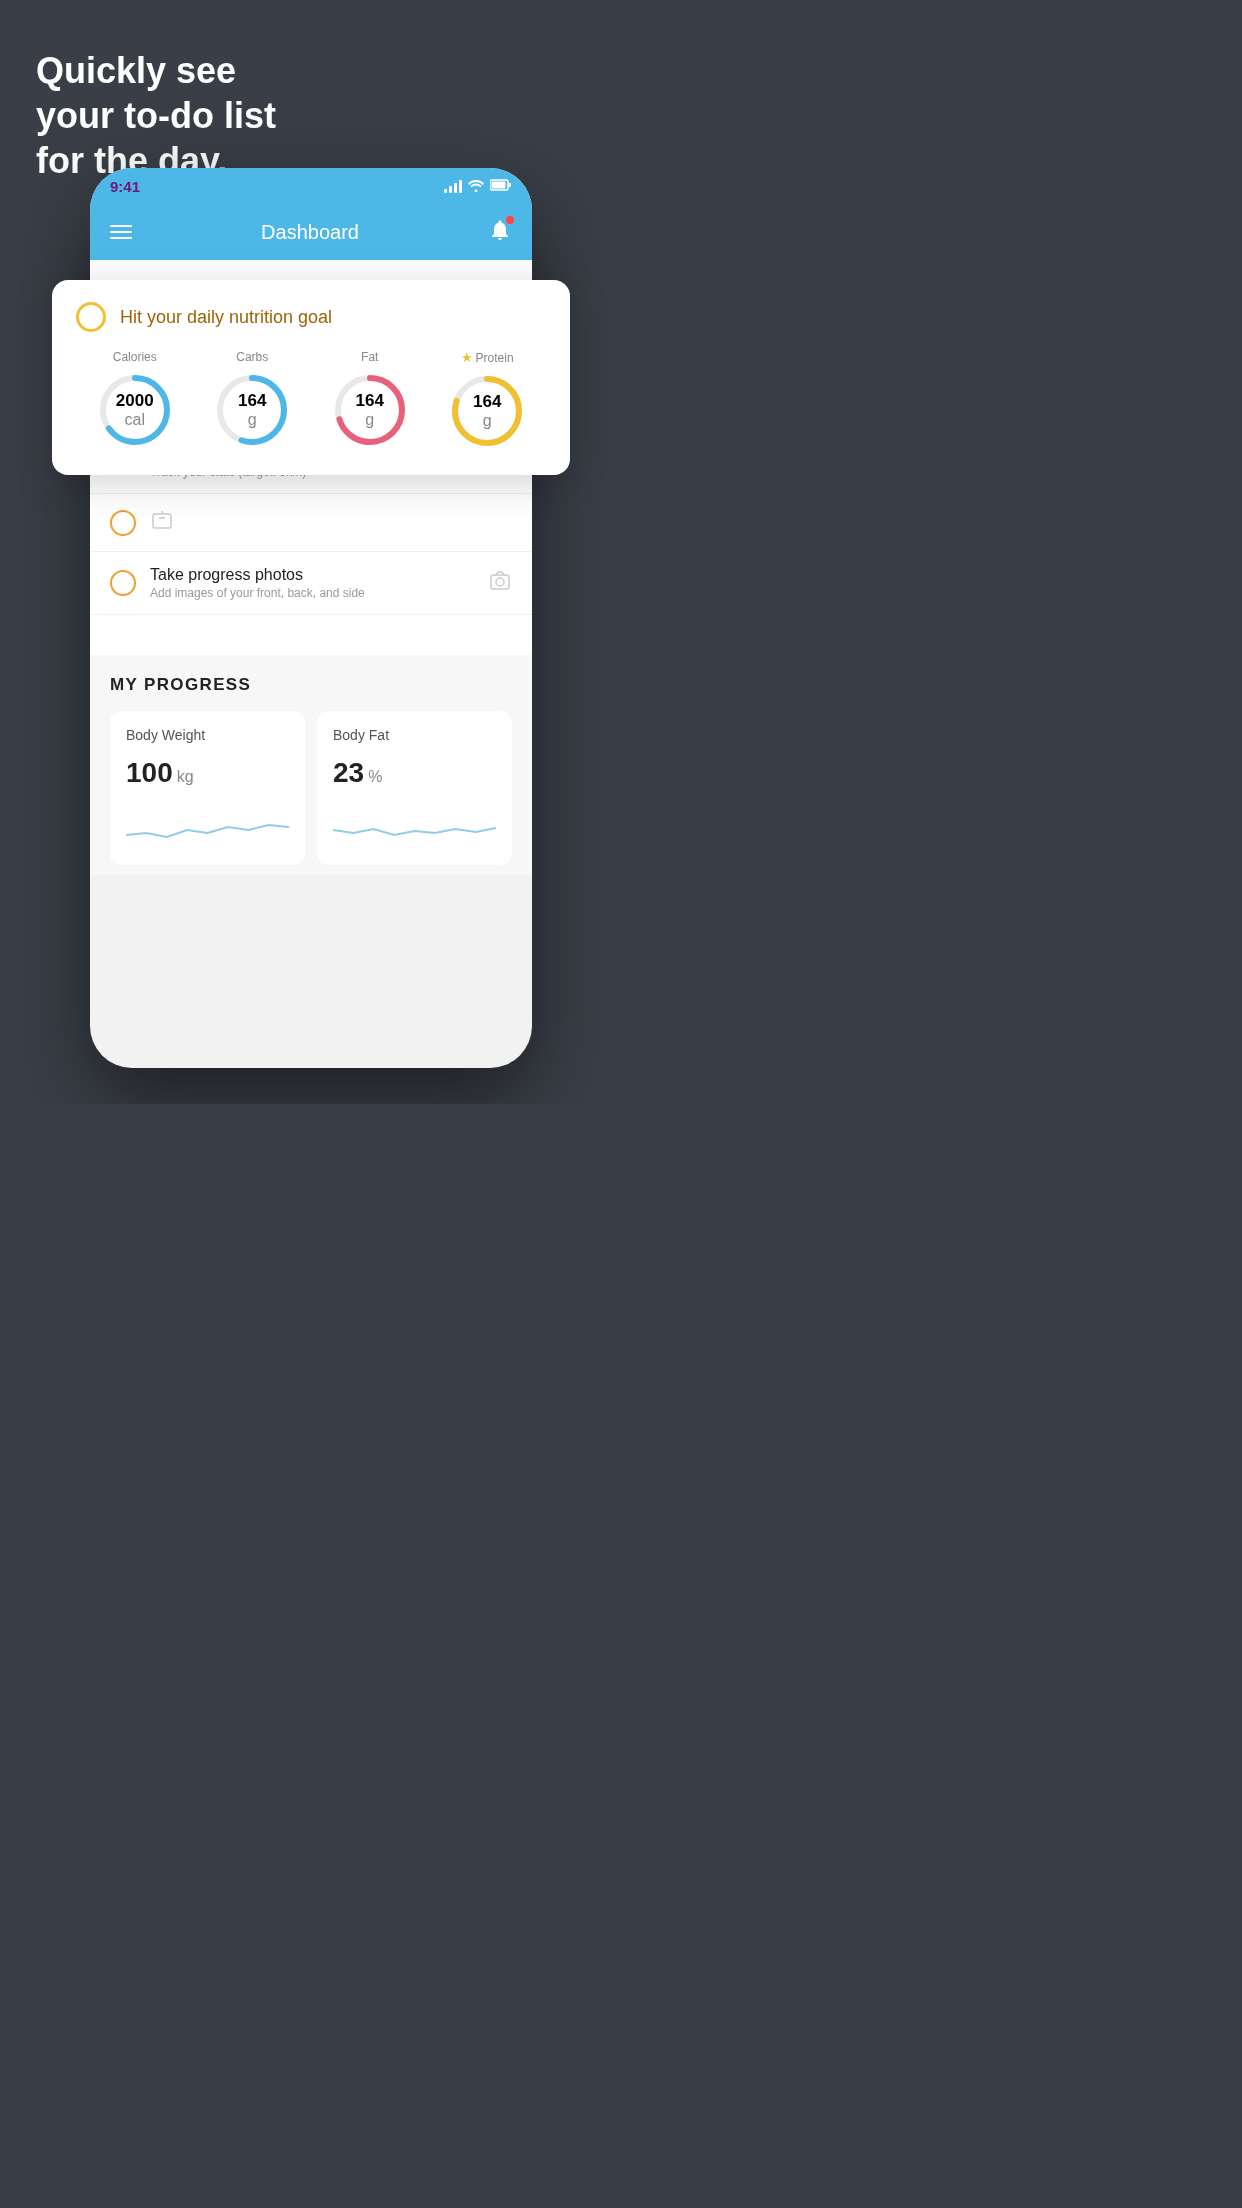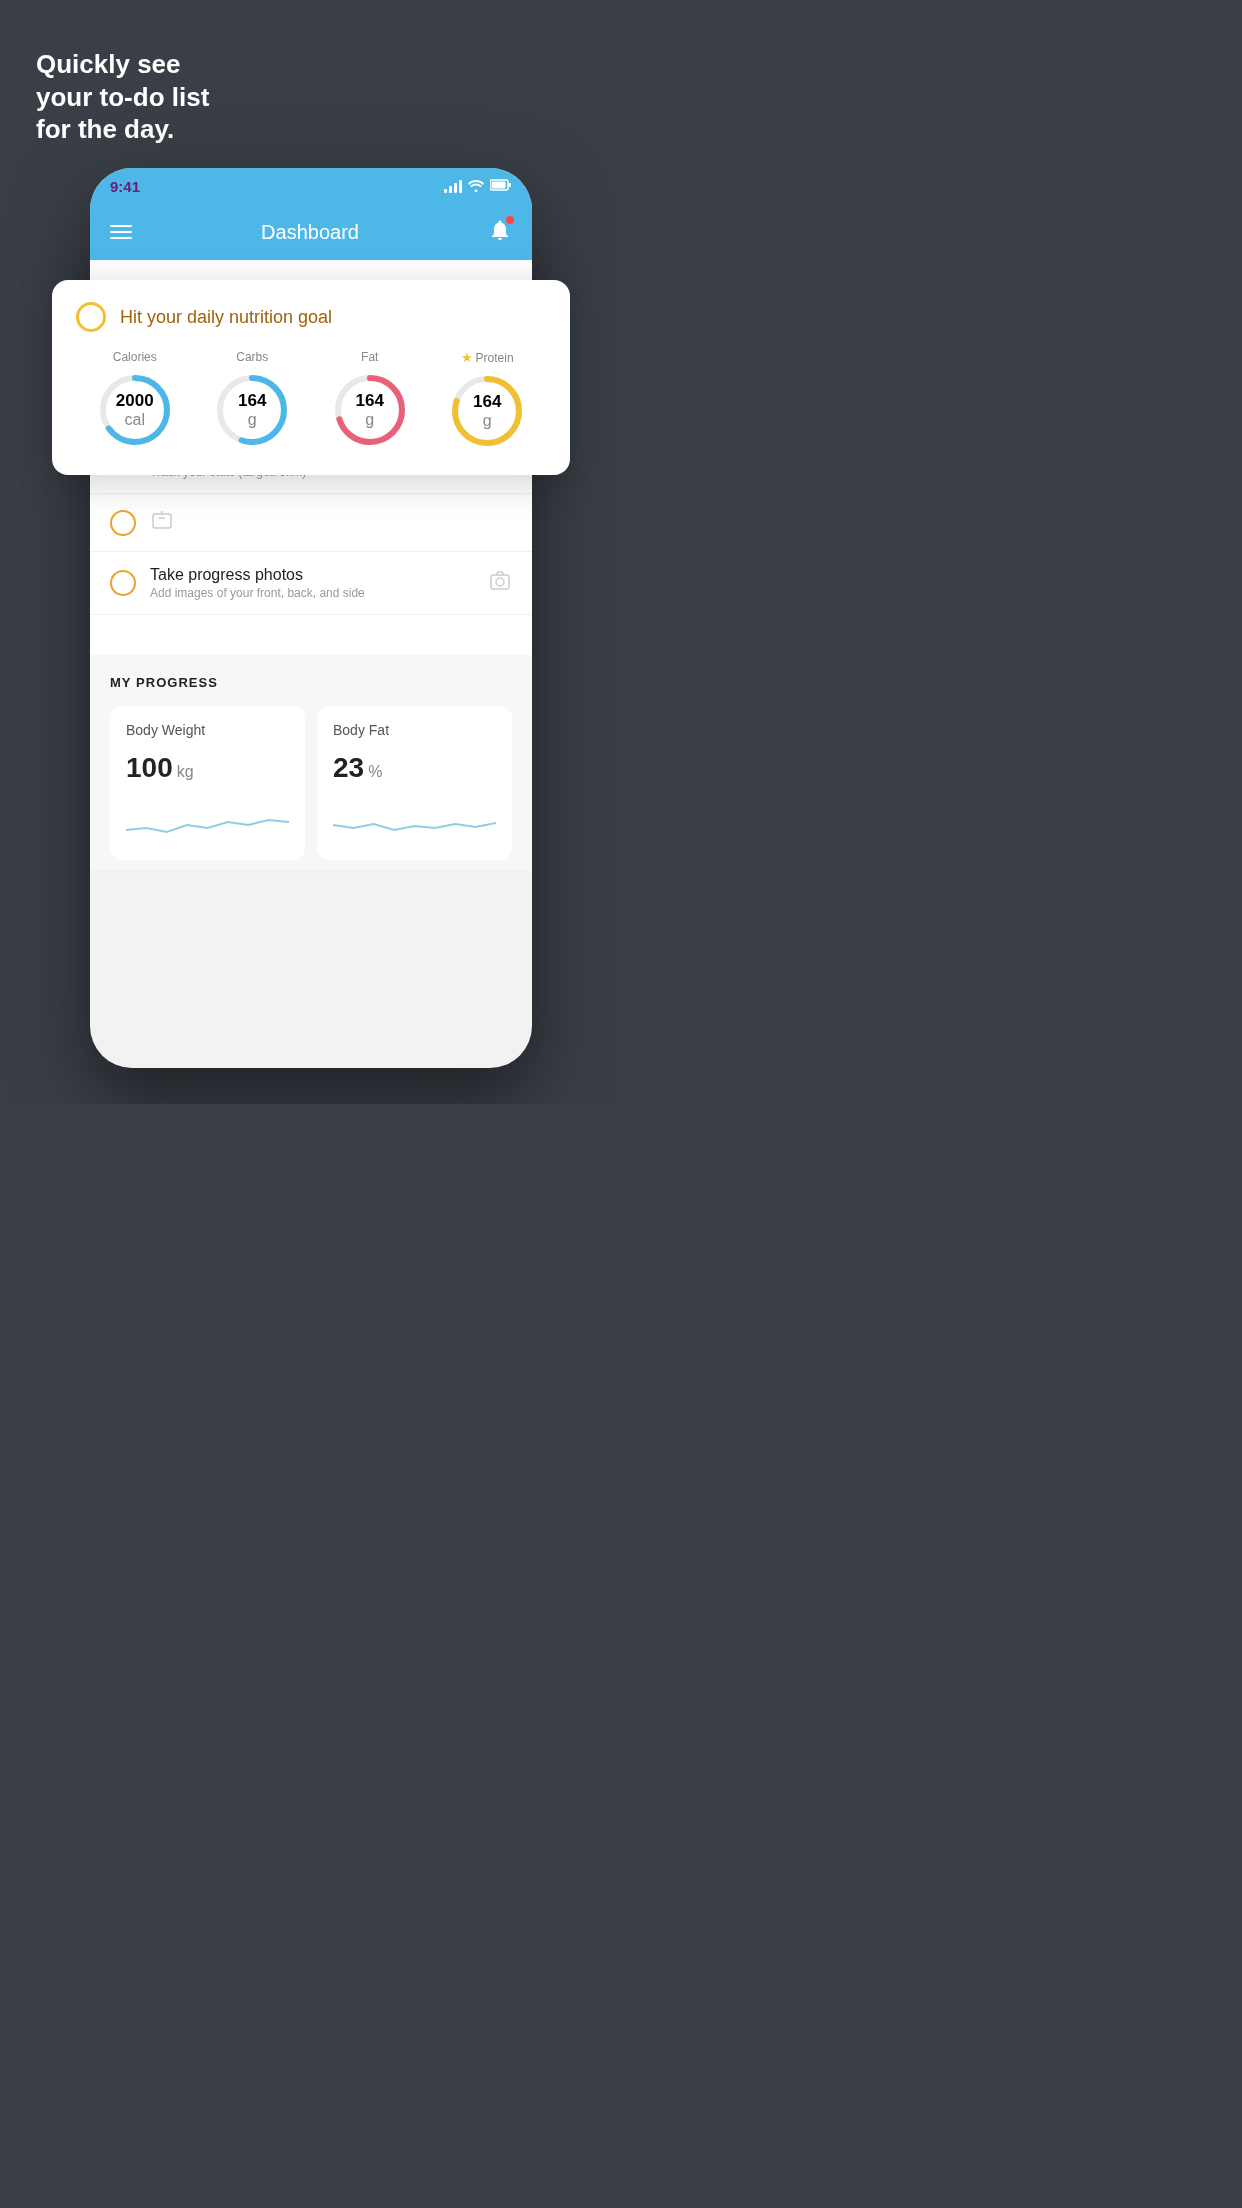--- a/index.html
+++ b/index.html
@@ -12,21 +12,21 @@
       overflow: hidden;
       position: relative;
     }
 
     
     .bg-headline {
       position: absolute;
       top: 48px;
       left: 36px;
       color: #ffffff;
-      font-size: 26px;
+      font-size: 36px;
       font-weight: 800;
       line-height: 1.25;
       z-index: 1;
     }
 
     
     .phone {
       position: absolute;
       top: 168px;
       left: 90px;
@@ -255,21 +255,21 @@
       color: #ccc;
       font-size: 20px;
     }
 
     
     .progress-section {
       background: #f7f7f7;
       padding: 20px 20px 10px;
     }
     .progress-header {
-      font-size: 13px;
+      font-size: 17px;
       font-weight: 800;
       letter-spacing: 0.08em;
       color: #222;
       margin-bottom: 16px;
     }
     .progress-cards {
       display: flex;
       gap: 12px;
     }
     .progress-card {

